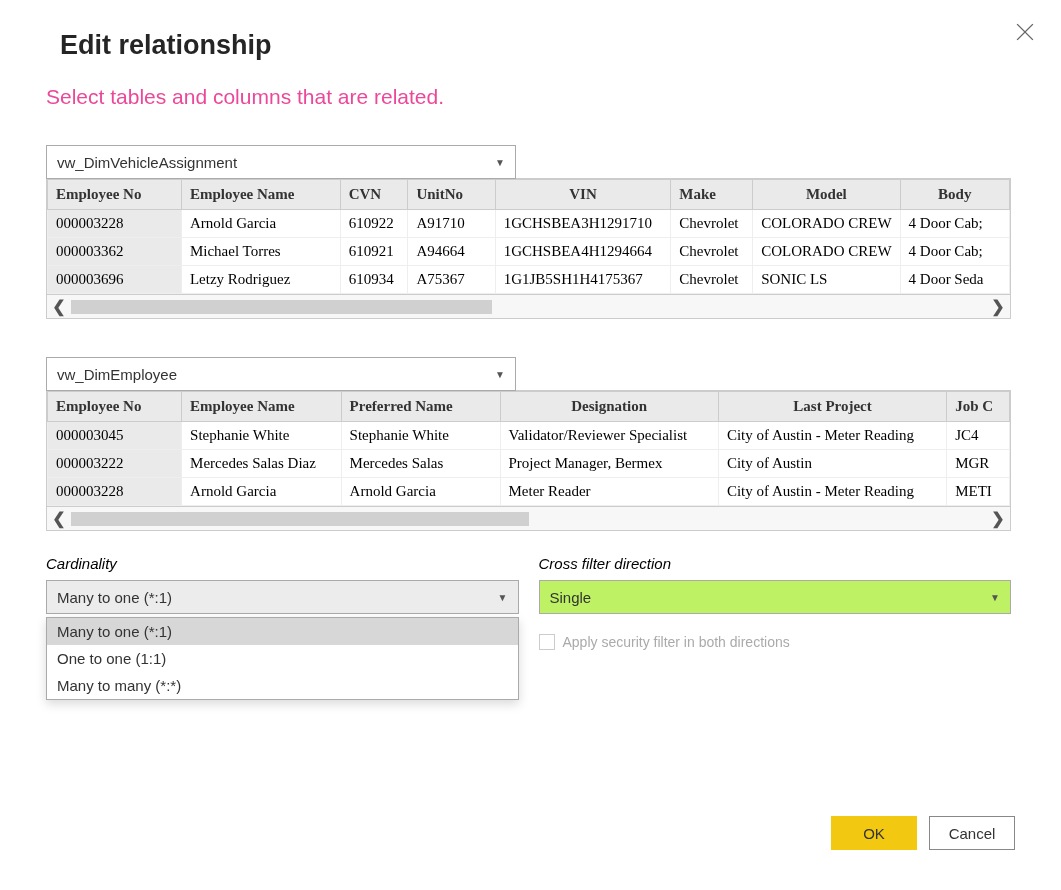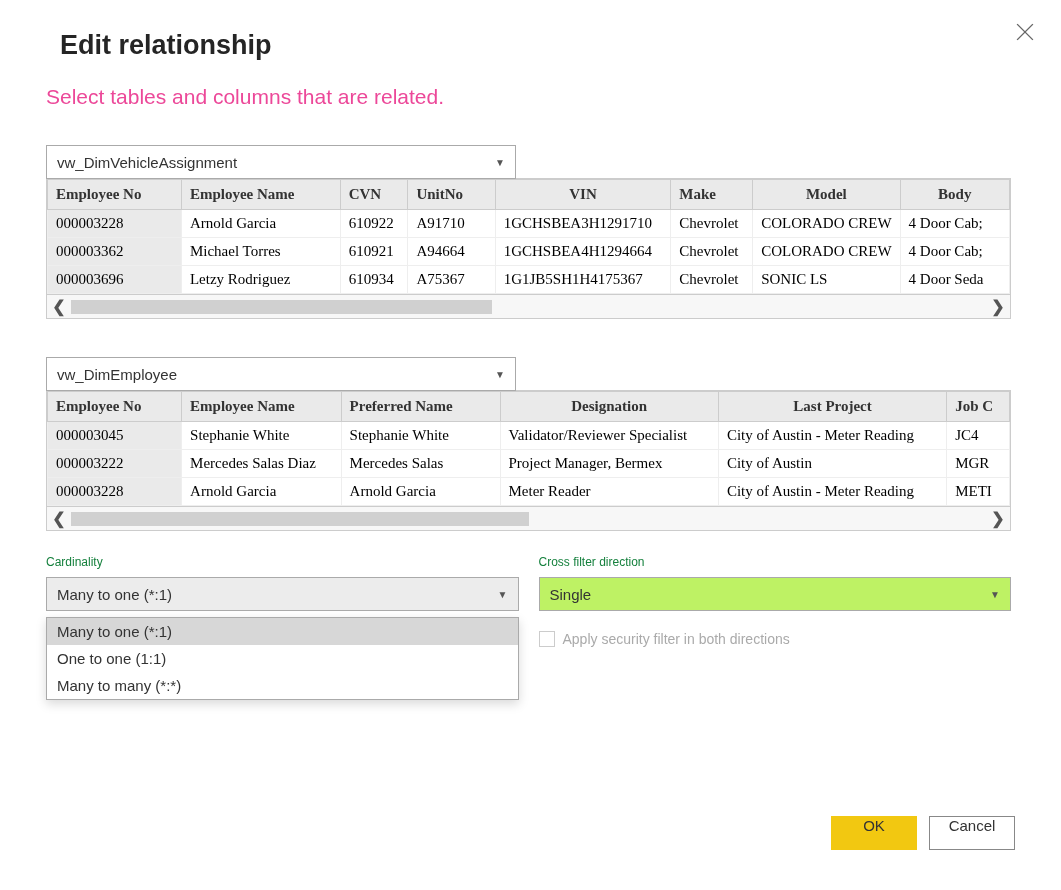--- a/index.html
+++ b/index.html
@@ -139,23 +139,24 @@
       display: flex;
       gap: 20px;
       width: 965px;
       margin-top: 0px;
     }
     .options-col {
       flex: 1;
       position: relative;
     }
     .options-label {
-      font-size: 12px;
-      color: #15803d;
+      font-size: 15px;
+      color: #000000;
       margin-bottom: 8px;
+      font-style: italic;
     }
     .combo {
       height: 34px;
       border: 1px solid #aaa;
       background: #ececec;
       display: flex;
       align-items: center;
       justify-content: space-between;
       padding: 0 10px;
       font-size: 15px;
@@ -215,21 +216,21 @@
     }
     .btn {
       min-width: 86px;
       height: 34px;
       border: 1px solid #888;
       background: #fff;
       font-size: 15px;
       color: #333;
       cursor: pointer;
       display: flex;
-      align-items: flex-start;
+      align-items: center;
       justify-content: center;
     }
     .btn.primary {
       background: #f2c811;
       border-color: #f2c811;
     }
     .th-center { text-align: center !important; }
   </style>
 </head>
 <body>

